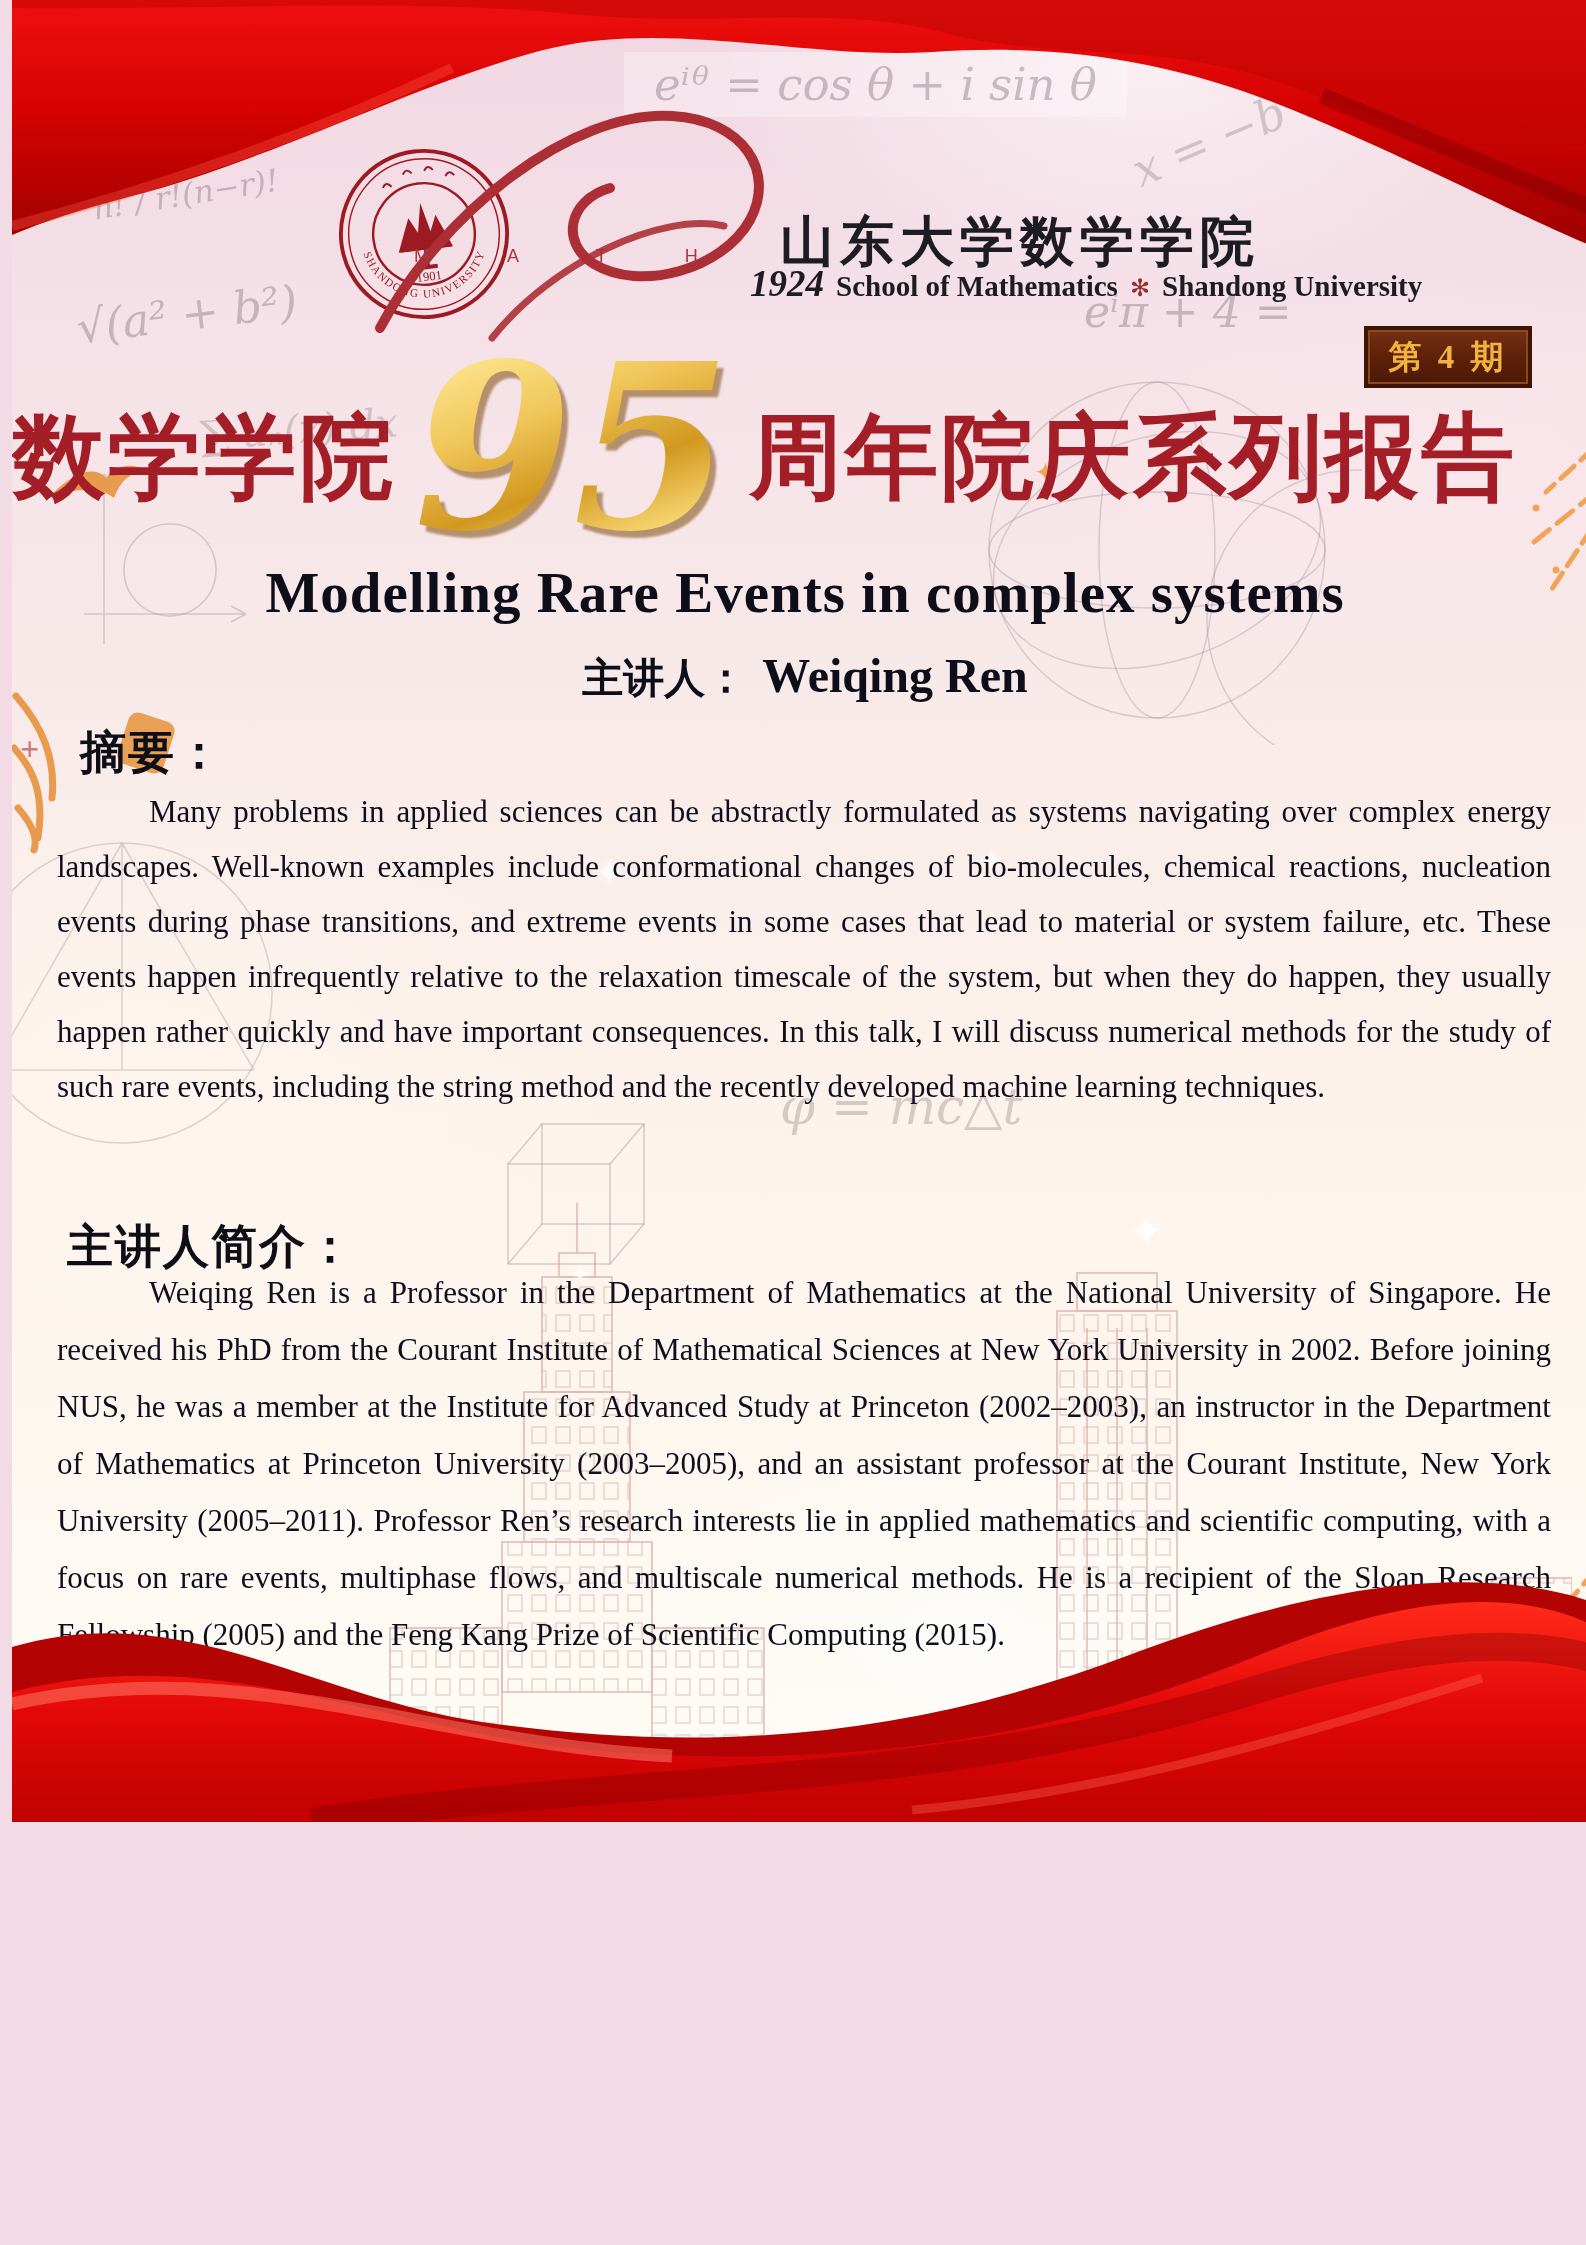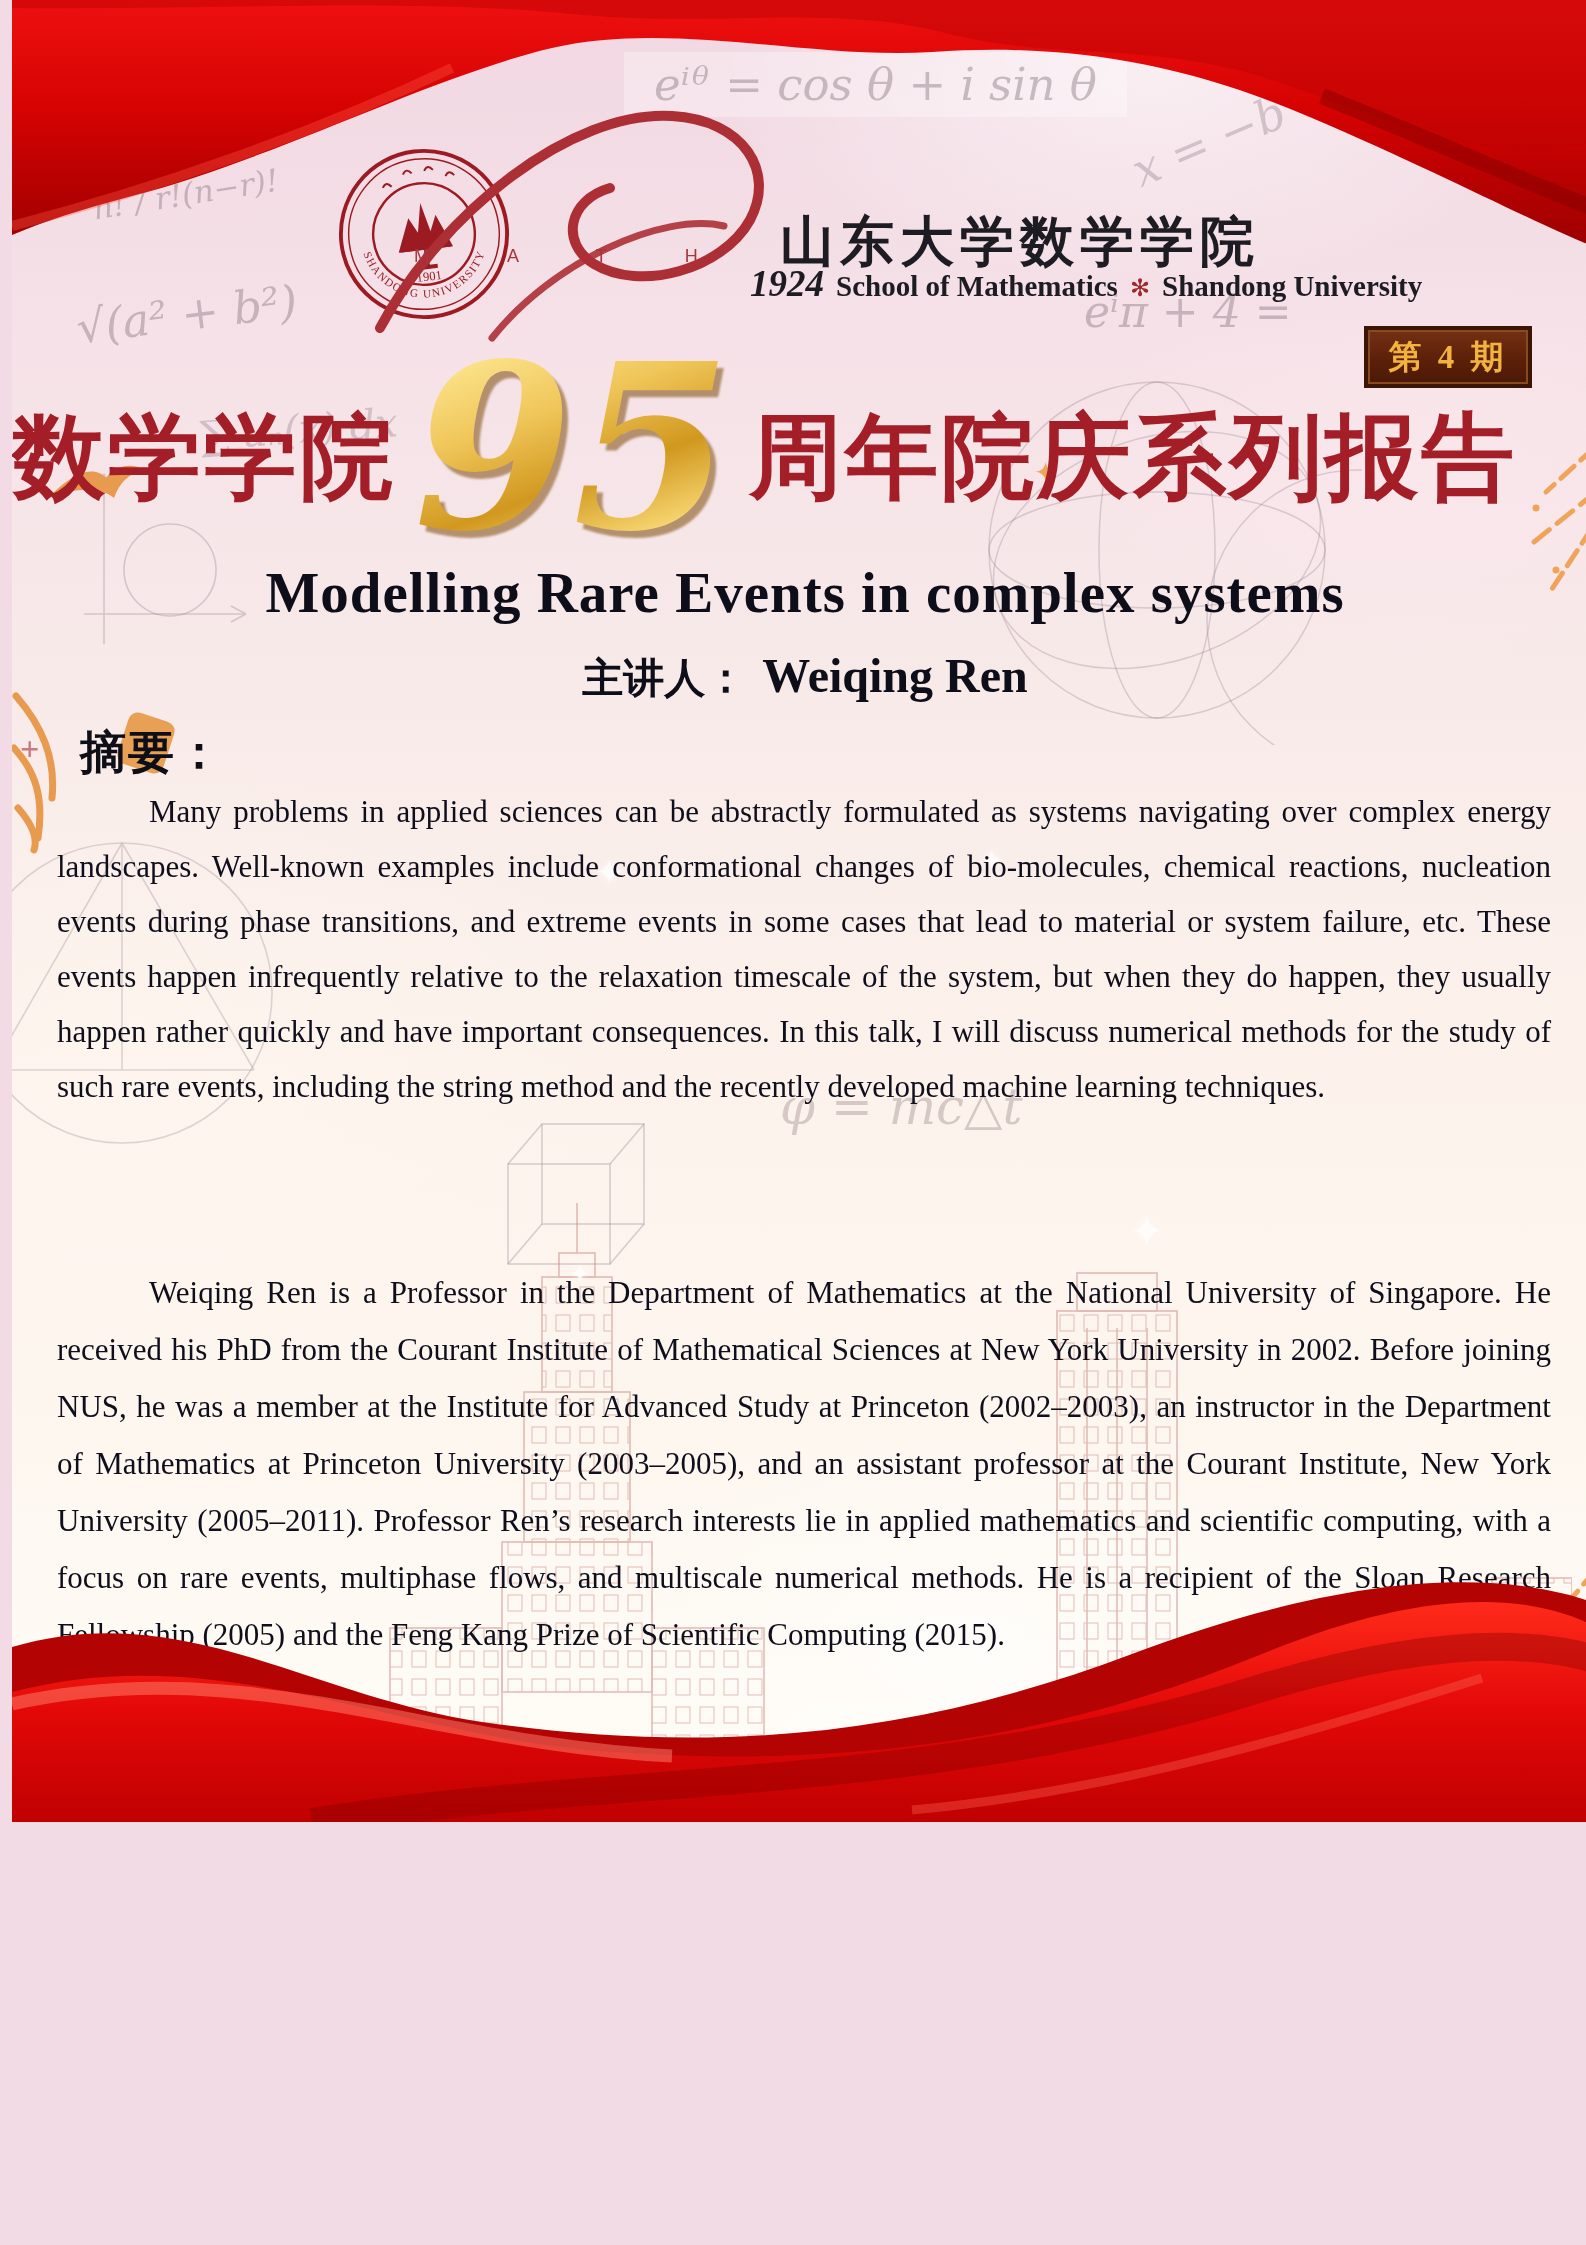--- a/index.html
+++ b/index.html
@@ -261,20 +261,21 @@
 
   <div class="talk-title">Modelling Rare Events in complex systems</div>
   <div class="speaker-row">
     <span class="speaker-label">主讲人：</span>
     <span class="speaker-name">Weiqing Ren</span>
   </div>
 
   <div class="sec-heading" id="abstract-heading">摘要：</div>
   <p class="body-par" id="abstract-body">Many problems in applied sciences can be abstractly formulated as systems navigating over complex energy landscapes. Well-known examples include conformational changes of bio-molecules, chemical reactions, nucleation events during phase transitions, and extreme events in some cases that lead to material or system failure, etc. These events happen infrequently relative to the relaxation timescale of the system, but when they do happen, they usually happen rather quickly and have important consequences. In this talk, I will discuss numerical methods for the study of such rare events, including the string method and the recently developed machine learning techniques.</p>
 
+  <div class="sec-heading" id="bio-heading">主讲人简介：</div>
   <p class="body-par" id="bio-body">Weiqing Ren is a Professor in the Department of Mathematics at the National University of Singapore. He received his PhD from the Courant Institute of Mathematical Sciences at New York University in 2002. Before joining NUS, he was a member at the Institute for Advanced Study at Princeton (2002–2003), an instructor in the Department of Mathematics at Princeton University (2003–2005), and an assistant professor at the Courant Institute, New York University (2005–2011). Professor Ren’s research interests lie in applied mathematics and scientific computing, with a focus on rare events, multiphase flows, and multiscale numerical methods. He is a recipient of the Sloan Research Fellowship (2005) and the Feng Kang Prize of Scientific Computing (2015).</p>
 
   <div class="sec-heading" id="inviter-heading">邀请人：</div>
   <div class="inviter-name">施意</div>
 
 
   <div class="organizer">山东大学数学学院</div>
 
   <svg class="top-ribbon" viewBox="0 0 1586 340" preserveAspectRatio="none">
     <defs>

